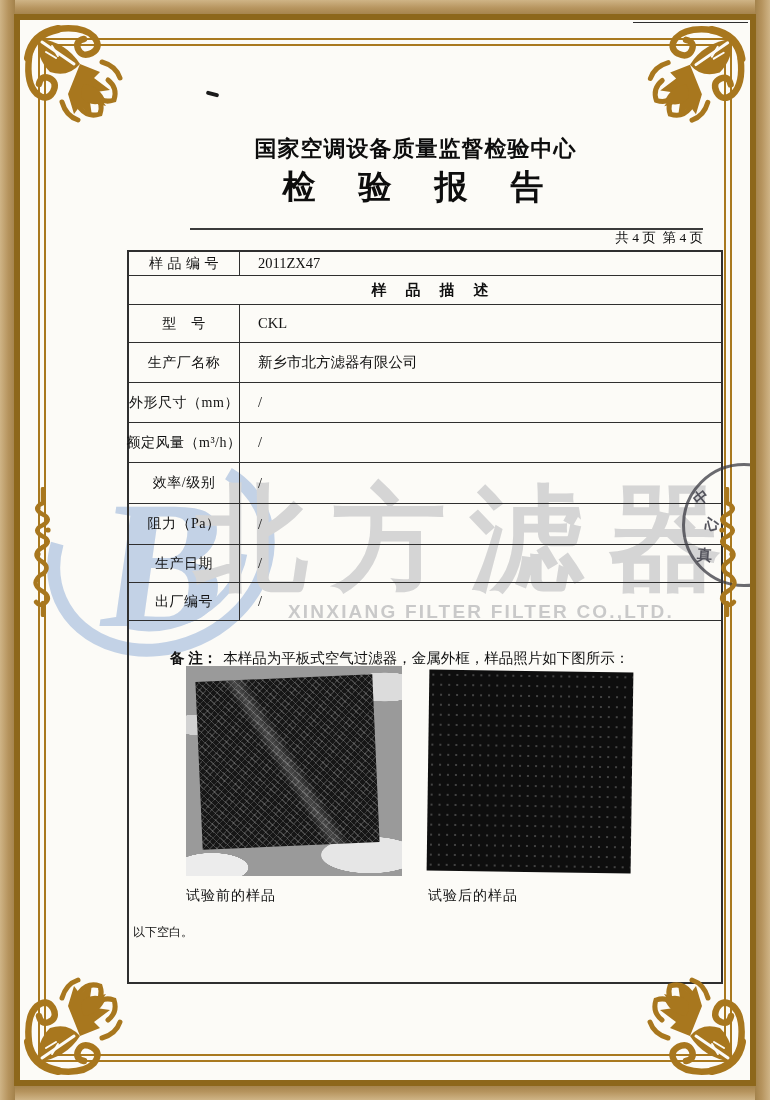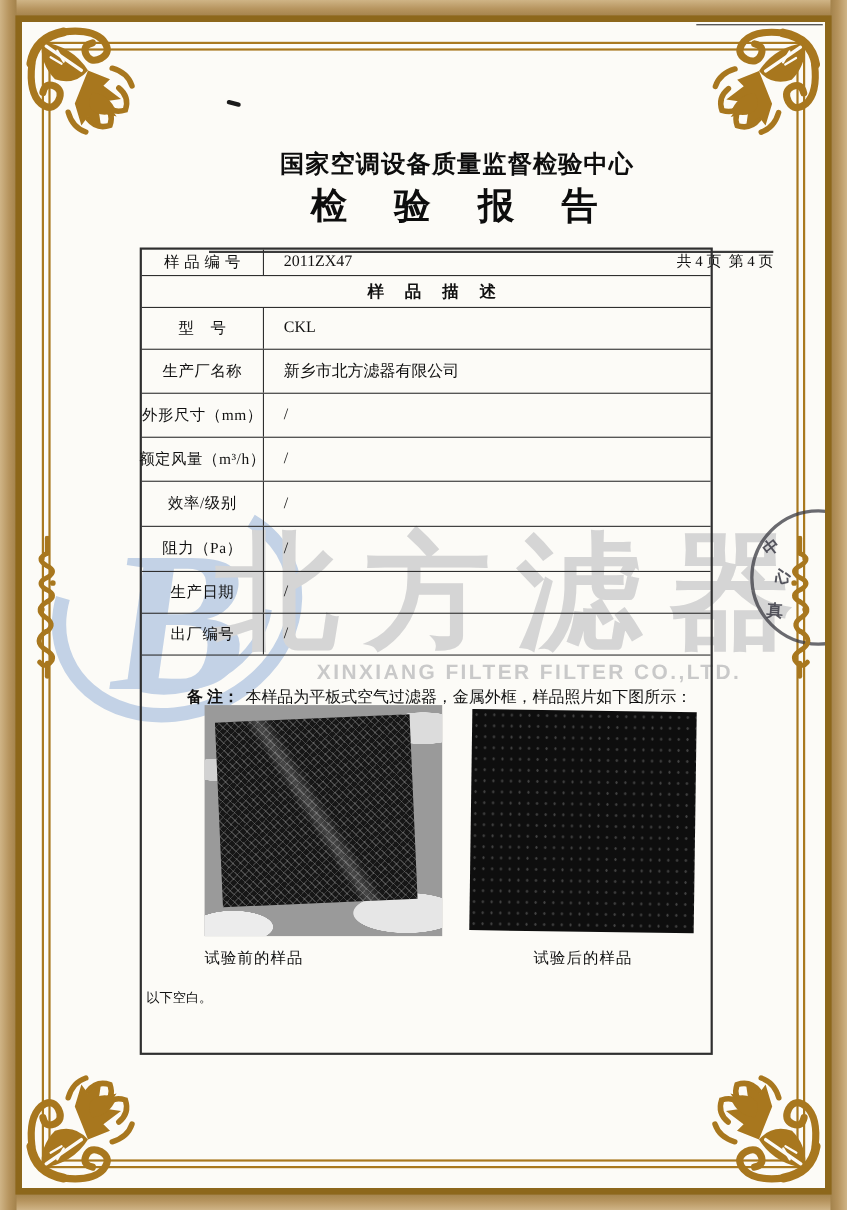--- a/index.html
+++ b/index.html
@@ -52,21 +52,21 @@
     font-family:"Liberation Sans","DejaVu Sans",sans-serif;
     font-size:33px;font-weight:bold;letter-spacing:5px;color:#0d0d0d;white-space:pre;
   }
   .report-no{position:absolute;left:123px;top:209px;font-size:13.5px;white-space:pre;}
   .pages-info{position:absolute;right:67px;top:209px;font-size:13.5px;white-space:pre;margin-top:20px;}
   .header-rule{position:absolute;left:190px;top:228px;width:513px;height:2px;background:#3b3b3b;}
   .ink-mark{position:absolute;left:206px;top:92px;width:13px;height:4px;background:#1b1b1b;border-radius:2px;transform:rotate(14deg);}
 
   
   .report-table{
-    position:absolute;left:127px;top:225px;width:521px;z-index:2;
+    position:absolute;left:127px;top:250px;width:596px;z-index:2;
     border:2px solid #2f2f2f;box-sizing:border-box;
   }
   .tr{display:flex;border-top:1.5px solid #2f2f2f;box-sizing:border-box;}
   .tr.first{border-top:none;}
   .td-l{
     width:111px;flex:0 0 111px;border-right:1.5px solid #2f2f2f;box-sizing:border-box;
     display:flex;align-items:center;justify-content:center;
     font-size:14px;letter-spacing:0.5px;white-space:pre;
   }
   .td-v{flex:1;display:flex;align-items:center;padding-left:18px;font-size:14.5px;white-space:pre;}
@@ -94,21 +94,21 @@
       repeating-linear-gradient(45deg, rgba(210,210,210,.25) 0 1px, transparent 1px 5px),
       repeating-linear-gradient(-45deg, rgba(210,210,210,.18) 0 1px, transparent 1px 5px);
   }
   .photo-after{
     position:absolute;left:299px;top:50px;width:204px;height:201px;
     background-color:#0e0e0e;transform:rotate(.8deg);
     background-image:radial-gradient(rgba(255,255,255,.22) .7px, transparent 1.3px);
     background-size:8px 10px;
   }
   .caption-before{position:absolute;left:57px;top:266px;width:216px;text-align:left;font-size:14px;letter-spacing:1px;}
-  .caption-after{position:absolute;left:299px;top:266px;width:204px;text-align:center;font-size:14px;letter-spacing:1px;}
+  .caption-after{position:absolute;left:299px;top:266px;width:204px;text-align:left;font-size:14px;letter-spacing:1px;}
   .blank-note{position:absolute;left:4px;top:303px;font-size:12px;}
 
   
   .stamp{
     position:absolute;left:682px;top:463px;width:118px;height:118px;z-index:5;
     border:3px solid rgba(58,58,66,.75);border-radius:50%;
   }
   .stamp-char{
     position:absolute;z-index:5;font-size:15px;font-weight:bold;color:#41414b;opacity:.88;
     font-family:"Liberation Sans","DejaVu Sans",sans-serif;

